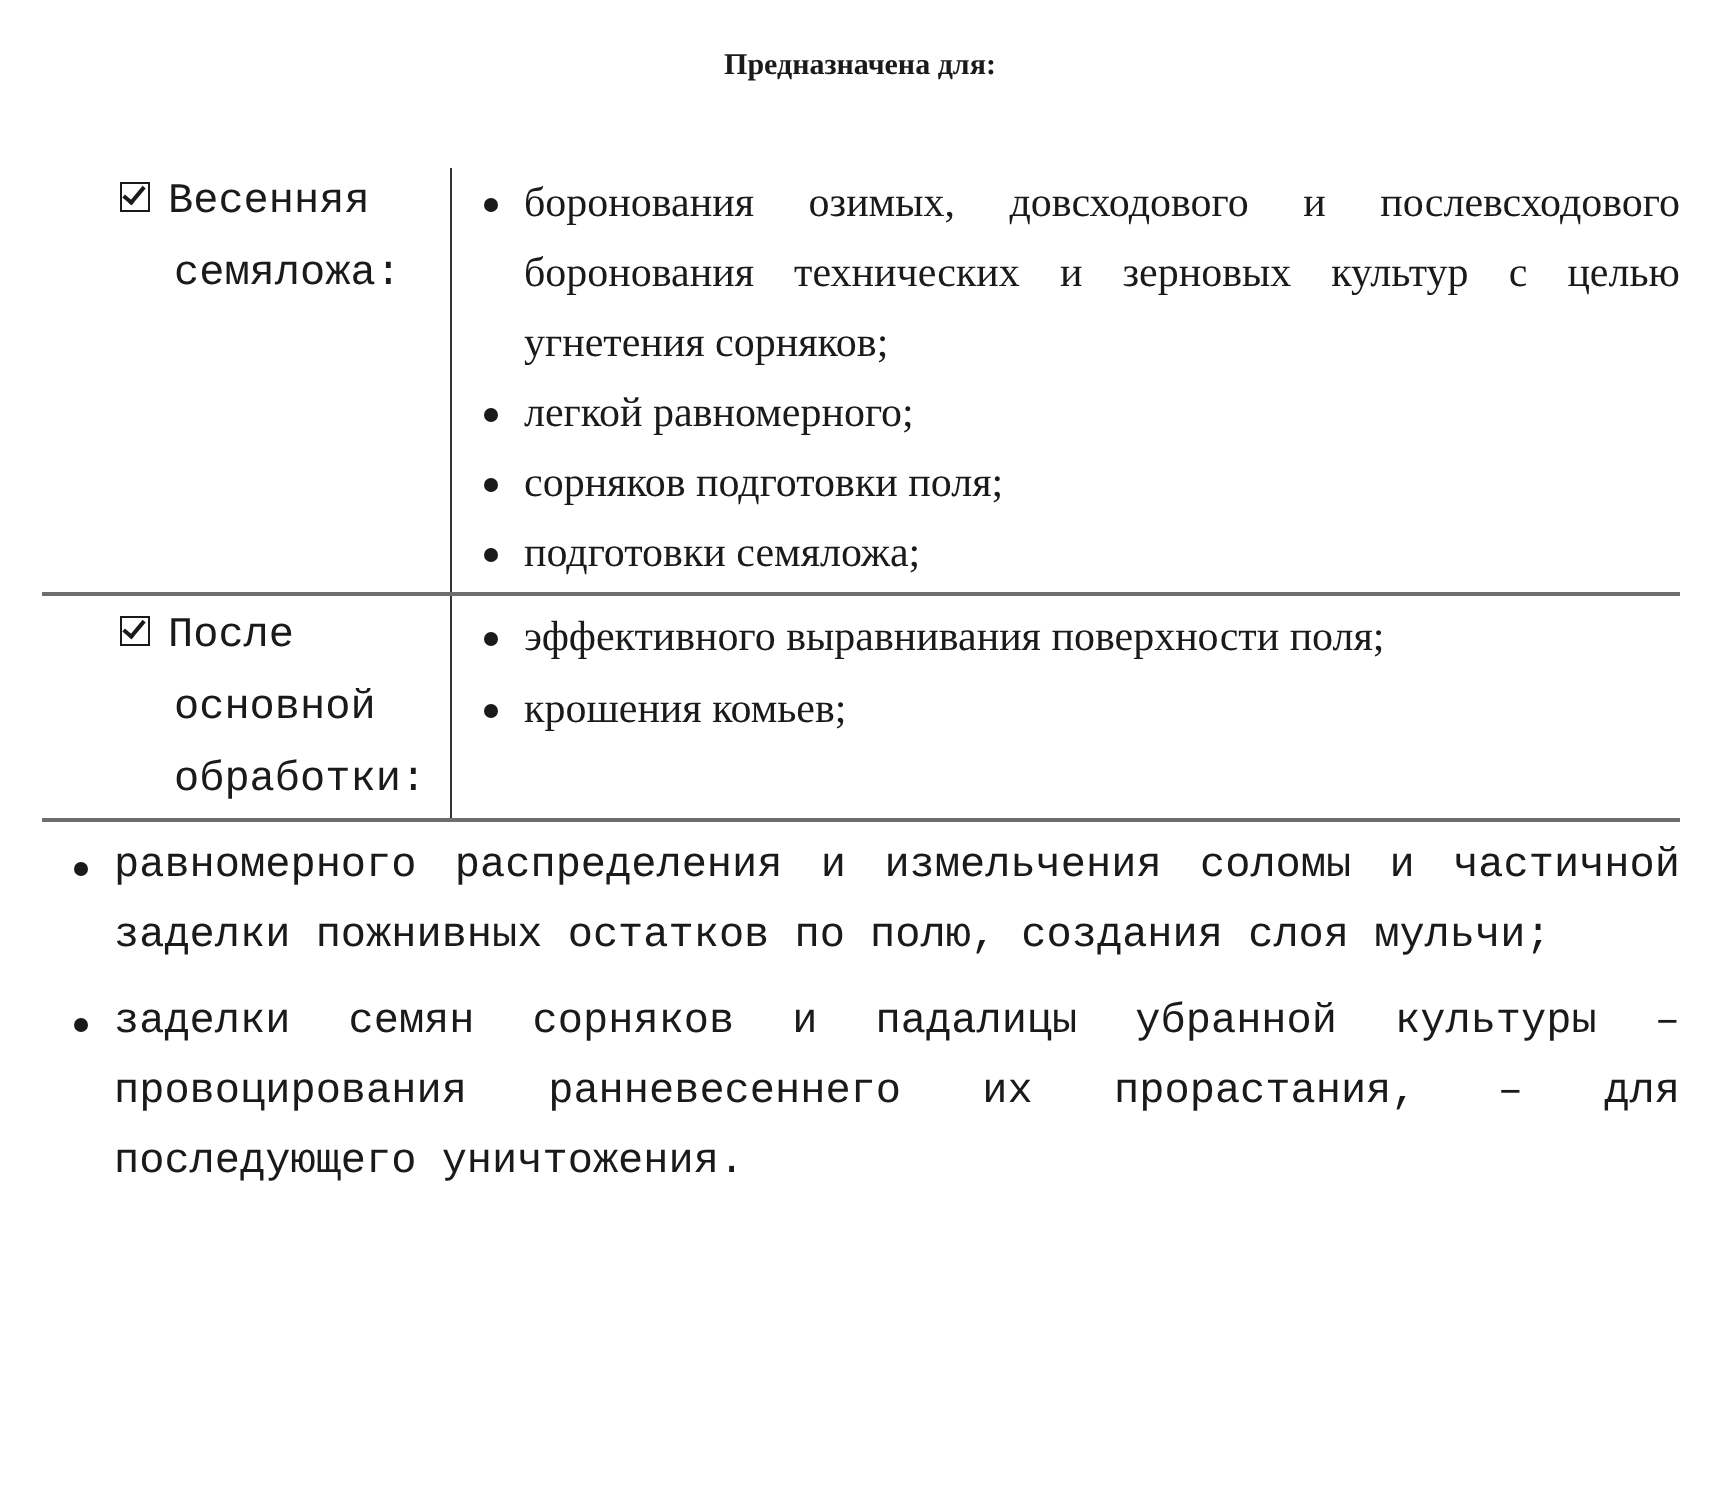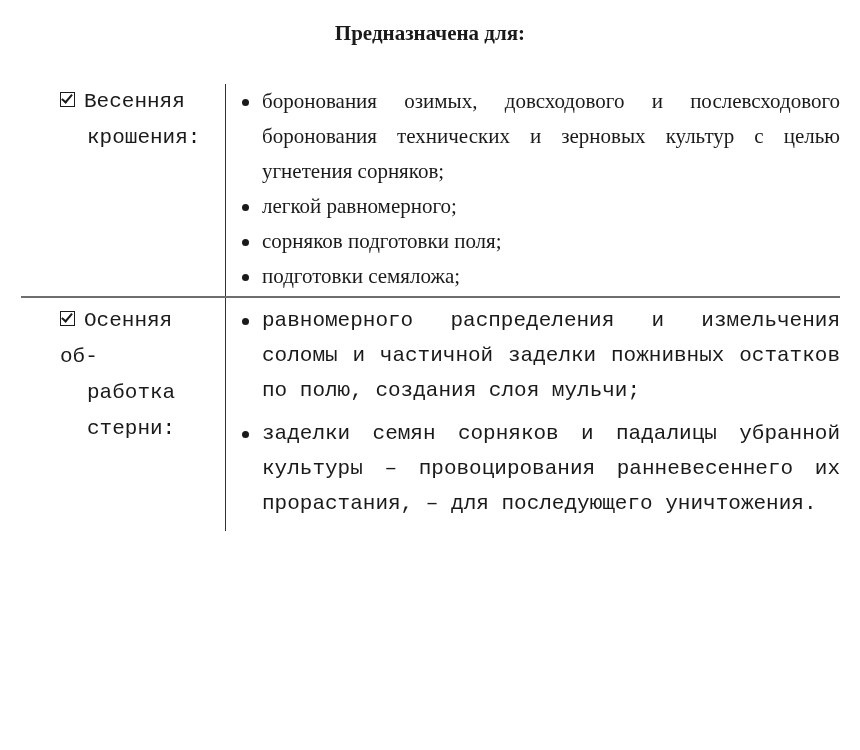--- a/index.html
+++ b/index.html
@@ -16,21 +16,21 @@
       color: #1a1a1a;
       font-size: 21px;
     }
     .title {
       position: absolute;
       top: 19px;
       left: 0;
       width: 860px;
       text-align: center;
       font-weight: bold;
-      font-size: 21px;
+      font-size: 15px;
       line-height: 28px;
     }
     .table {
       position: absolute;
       left: 21px;
       top: 84px;
       width: 819px;
     }
     .row {
       display: flex;
@@ -123,44 +123,52 @@
 <div class="title">Предназначена для:</div>
 
 <div class="table">
 
   <div class="row row1 bordered-bottom">
     <div class="left">
       <div class="left-label">
         <span class="line">
           <span class="checkbox"></span><span>Весенняя</span>
         </span>
-        <span class="line indent">крошения:</span>
+        <span class="line indent">семяложа:</span>
       </div>
     </div>
     <div class="right">
       <ul class="items">
         <li>боронования озимых, довсходового и послевсходового боронования технических и зерновых культур с целью угнетения сорняков;</li>
         <li>легкой равномерного;</li>
         <li>сорняков подготовки поля;</li>
         <li>подготовки семяложа;</li>
       </ul>
     </div>
   </div>
 
+  <div class="row row2 bordered-bottom">
+    <div class="left">
+      <div class="left-label">
+        <span class="line">
+          <span class="checkbox"></span><span>После</span>
+        </span>
+        <span class="line indent">основной</span>
+        <span class="line indent">обработки:</span>
+      </div>
+    </div>
+    <div class="right" style="padding-bottom:0;">
+      <ul class="items">
+        <li>эффективного выравнивания поверхности поля;</li>
+        <li>крошения комьев;</li>
+      </ul>
+    </div>
+  </div>
 
   <div class="row row3">
-    <div class="left">
-      <div class="left-label">
-        <span class="line just-last" style="display:block; width:150px;">
-          <span class="checkbox"></span><span>Осенняя об-</span>
-        </span>
-        <span class="line indent">работка</span>
-        <span class="line indent">стерни:</span>
-      </div>
-    </div>
     <div class="right">
       <ul class="items">
         <li>равномерного распределения и измельчения соломы и частичной заделки пожнивных остатков по полю, создания слоя мульчи;</li>
         <li class="gap">заделки семян сорняков и падалицы убранной культуры – провоцирования ранневесеннего их прорастания, – для последующего уничтожения.</li>
       </ul>
     </div>
   </div>
 
 </div>
 

